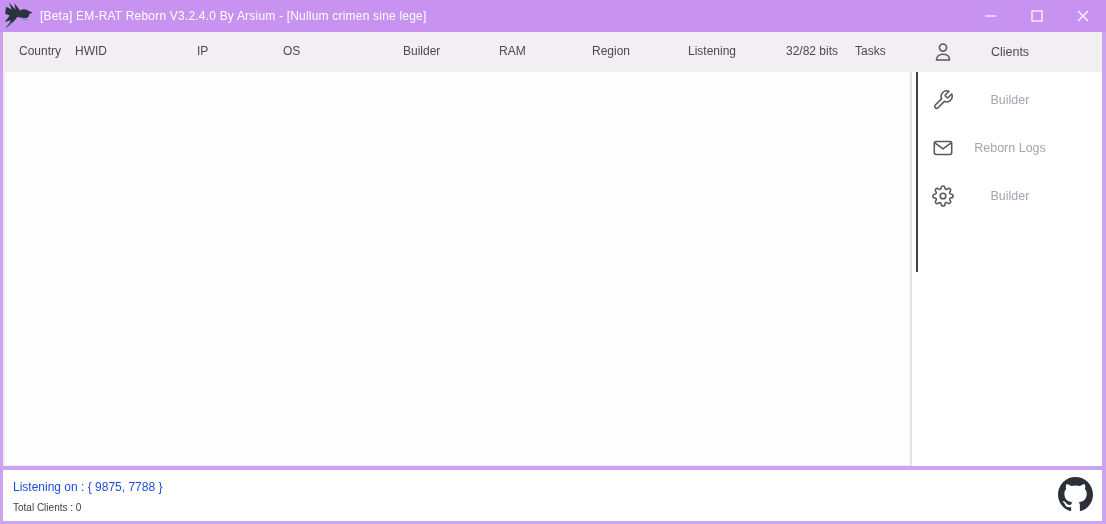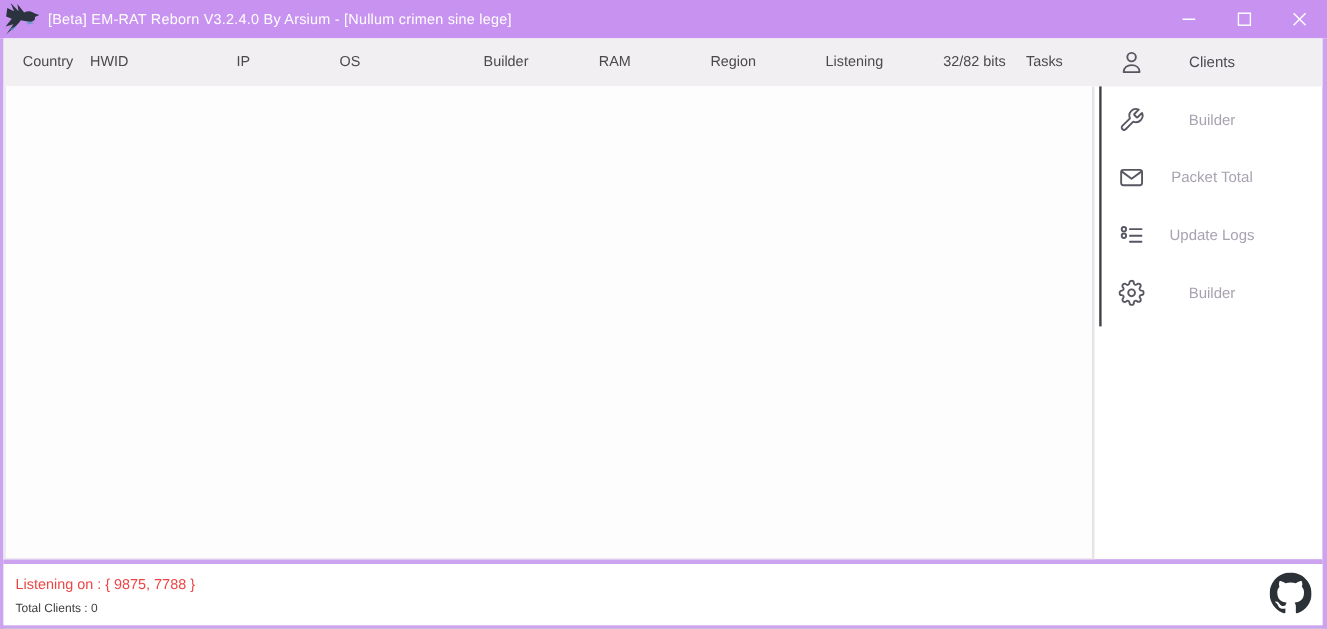--- a/index.html
+++ b/index.html
@@ -36,21 +36,21 @@
   .sidebar { position:absolute; left:918px; top:32px; width:184px; }
   .side-item { position:relative; height:48px; cursor:pointer;text-align:center; }
   .side-item .icon { position:absolute; left:14px; top:9px; width:22px; height:22px; }
   .side-item .label { position:absolute; left:0; right:0; top:0; height:40px; display:flex; align-items:center;
                       justify-content:center; font-size:12.5px; color:#a9a3b1; }
   .side-item.active .label { color:#4e4a54; }
   .icon svg { display:block; stroke:#5a5661; fill:none; stroke-width:1.7; stroke-linecap:round; stroke-linejoin:round; }
 
   
   .statusbar { position:absolute; left:3px; top:470px; width:1099px; height:51px; background:#ffffff; }
-  .status-line1 { position:absolute; left:10px; top:10px; font-size:12px; color:#ef4444; }
+  .status-line1 { position:absolute; left:10px; top:10px; font-size:12px; color:#1d4ed8; }
   .status-line2 { position:absolute; left:10px; top:32px; font-size:10px; color:#3e3e3e; }
   .github { position:absolute; left:1055px; top:7px; width:35px; height:35px; cursor:pointer; }
 </style>
 </head>
 <body>
 
 <div class="window">
 
   <div class="titlebar">
     <span class="logo">
@@ -125,35 +125,23 @@
       <span class="label">Builder</span>
     </div>
 
     <div class="side-item">
       <span class="icon">
         <svg viewBox="0 0 24 24" width="22" height="22">
           <rect x="2.5" y="5" width="19" height="14" rx="2"></rect>
           <path d="M3.5 6.8 L12 13 L20.5 6.8"></path>
         </svg>
       </span>
-      <span class="label">Packet Total</span>
+      <span class="label">Reborn Logs</span>
     </div>
 
-    <div class="side-item">
-      <span class="icon">
-        <svg viewBox="0 0 24 24" width="22" height="22">
-          <circle cx="5" cy="6.5" r="2"></circle>
-          <line x1="10.5" y1="6.5" x2="21" y2="6.5"></line>
-          <circle cx="5" cy="12.5" r="2"></circle>
-          <line x1="10.5" y1="12.5" x2="21" y2="12.5"></line>
-          <line x1="10.5" y1="18" x2="21" y2="18"></line>
-        </svg>
-      </span>
-      <span class="label">Update Logs</span>
-    </div>
 
     <div class="side-item">
       <span class="icon">
         <svg viewBox="0 0 24 24" width="22" height="22">
           <circle cx="12" cy="12" r="3.1"></circle>
           <path d="M19.4 15a1.65 1.65 0 0 0 .33 1.82l.06.06a2 2 0 0 1 0 2.83 2 2 0 0 1-2.83 0l-.06-.06a1.65 1.65 0 0 0-1.82-.33 1.65 1.65 0 0 0-1 1.51V21a2 2 0 0 1-2 2 2 2 0 0 1-2-2v-.09A1.65 1.65 0 0 0 9 19.4a1.65 1.65 0 0 0-1.82.33l-.06.06a2 2 0 0 1-2.83 0 2 2 0 0 1 0-2.83l.06-.06a1.65 1.65 0 0 0 .33-1.82 1.65 1.65 0 0 0-1.51-1H3a2 2 0 0 1-2-2 2 2 0 0 1 2-2h.09A1.65 1.65 0 0 0 4.6 9a1.65 1.65 0 0 0-.33-1.82l-.06-.06a2 2 0 0 1 0-2.83 2 2 0 0 1 2.83 0l.06.06a1.65 1.65 0 0 0 1.82.33H9a1.65 1.65 0 0 0 1-1.51V3a2 2 0 0 1 2-2 2 2 0 0 1 2 2v.09a1.65 1.65 0 0 0 1 1.51 1.65 1.65 0 0 0 1.82-.33l.06-.06a2 2 0 0 1 2.83 0 2 2 0 0 1 0 2.83l-.06.06a1.65 1.65 0 0 0-.33 1.82V9a1.65 1.65 0 0 0 1.51 1H21a2 2 0 0 1 2 2 2 2 0 0 1-2 2h-.09a1.65 1.65 0 0 0-1.51 1z"></path>
         </svg>
       </span>
       <span class="label">Builder</span>
     </div>

